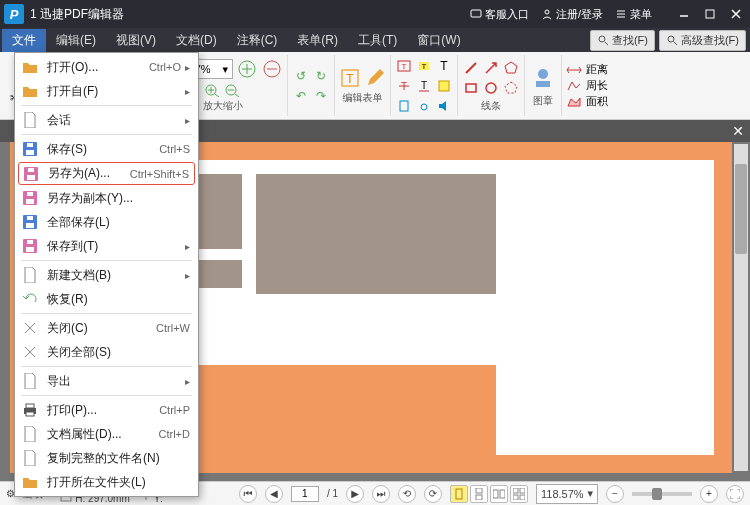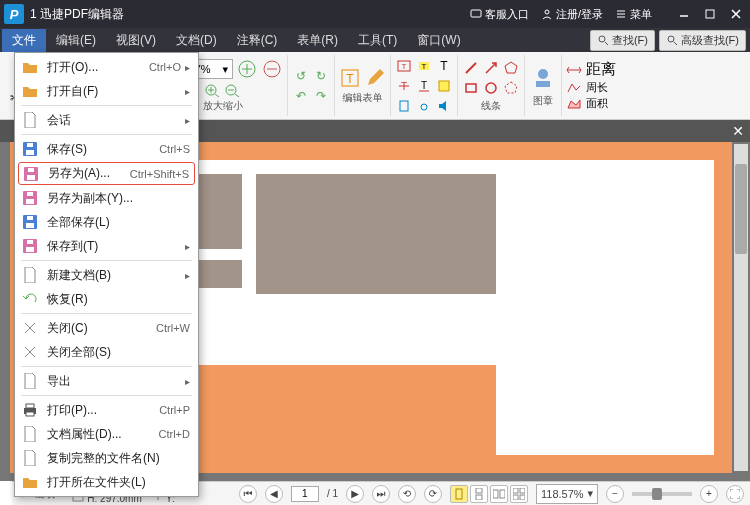--- a/index.html
+++ b/index.html
@@ -33,21 +33,21 @@
 .workspace { position: absolute; top: 120px; left: 0; right: 0; bottom: 24px; background: #777; display: flex; }
 .workspace .tab-bar { position: absolute; top: 0; left: 0; right: 0; height: 22px; background: #555; }
 .workspace .tab-bar .close { position: absolute; right: 4px; top: 3px; color: #fff; font-size: 14px; cursor: pointer; width: 16px; height: 16px; text-align: center; }
 .canvas-area { position: absolute; top: 22px; left: 10px; right: 18px; bottom: 8px; background: #f2995f; padding: 18px; overflow: hidden; }
 .canvas-inner { background: #fff; width: 100%; height: 100%; padding: 14px; position: relative; }
 .block { background: #a39489; position: absolute; }
 .block.orange { background: #f2995f; }
 .scrollbar-v { position: absolute; right: 2px; top: 24px; bottom: 10px; width: 14px; background: #ddd; }
 .scrollbar-v .thumb { position: absolute; top: 20px; left: 1px; right: 1px; height: 90px; background: #aaa; border-radius: 2px; }
 
-.statusbar { position: absolute; bottom: 0; left: 12px; right: 0; height: 24px; background: #f5f5f5; border-top: 1px solid #ccc; display: flex; align-items: center; padding: 0 6px; font-size: 10px; color: #444; gap: 8px; }
+.statusbar { position: absolute; bottom: 0; left: 0; right: 0; height: 24px; background: #f5f5f5; border-top: 1px solid #ccc; display: flex; align-items: center; padding: 0 6px; font-size: 10px; color: #444; gap: 8px; }
 .statusbar .pill { display: flex; align-items: center; gap: 2px; }
 .statusbar input.page { width: 28px; height: 16px; font-size: 10px; text-align: center; border: 1px solid #aaa; }
 .statusbar .nav-btn { width: 18px; height: 18px; border: 1px solid #bbb; background: #fff; border-radius: 9px; display: flex; align-items: center; justify-content: center; cursor: pointer; font-size: 10px; }
 .statusbar .zoom-slider { width: 60px; height: 4px; background: #ccc; position: relative; }
 .statusbar .zoom-slider .knob { position: absolute; left: 20px; top: -4px; width: 10px; height: 12px; background: #888; border-radius: 2px; }
 
 .dropdown { position: absolute; top: 52px; left: 14px; width: 185px; background: #fff; border: 1px solid #999; box-shadow: 2px 3px 8px rgba(0,0,0,0.3); z-index: 100; padding: 2px 0; }
 .dropdown .dd-item { display: flex; align-items: center; height: 24px; padding: 0 8px 0 6px; cursor: pointer; position: relative; }
 .dropdown .dd-item.highlighted { border: 1.5px solid #e74c3c; border-radius: 3px; margin: 1px 3px; height: 23px; padding: 0 5px 0 3px; }
 .dropdown .dd-icon { width: 18px; height: 18px; margin-right: 8px; display: flex; align-items: center; justify-content: center; }
@@ -334,21 +334,21 @@
         </svg>
       </div>
     <span class="label">图章</span>
   </div>
   <div class="tool-group" style="border-right:none">
     <div style="display:flex;flex-direction:column;gap:1px">
       <div style="display:flex;align-items:center;gap:4px">
         <svg width="16" height="12">
             <path d="M1 6h14M3 3l-2 3 2 3M13 3l2 3-2 3" stroke="#c33" fill="none"></path>
           </svg>
-        <span style="font-size:15px">距离</span>
+        <span style="font-size:11px">距离</span>
       </div>
       <div style="display:flex;align-items:center;gap:4px">
         <svg width="16" height="12">
             <path d="M2 10L6 2l4 6 4-4" stroke="#c33" fill="none"></path>
           </svg>
         <span style="font-size:11px">周长</span>
       </div>
       <div style="display:flex;align-items:center;gap:4px">
         <svg width="16" height="12">
             <path d="M2 10l3-7 5 4 4-5v8z" fill="#fbb" stroke="#c33"></path>

